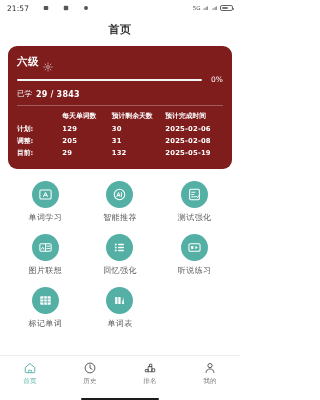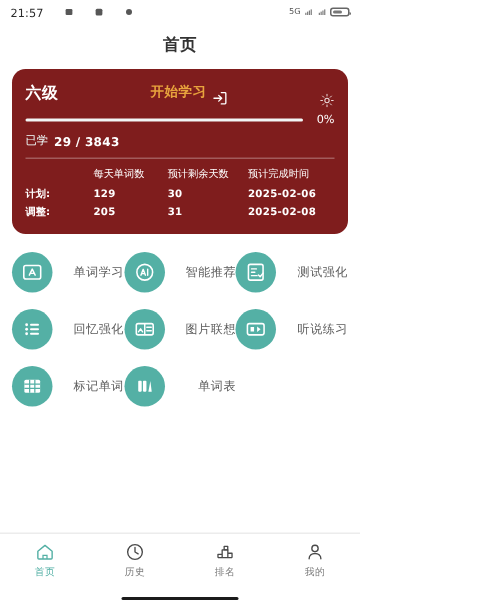--- a/index.html
+++ b/index.html
@@ -111,37 +111,37 @@
     height:1px; background:rgba(255,255,255,.28);
     margin:6px 0 4px 0;
   }
 
   
   .tbl { width:100%; border-collapse:collapse; }
   .tbl th, .tbl td {
     font-size:6.8px; color:#eefdfb; text-align:left;
     padding:1.2px 0; font-weight:400; white-space:nowrap;
   }
-  .tbl th { color:#ffffff; font-weight:400; font-size:6.8px; }
+  .tbl th { color:#ffffff; font-weight:700; font-size:6.8px; }
   .tbl .c0 { width:22%; }
   .tbl .c1 { width:24%; }
   .tbl .c2 { width:26%; }
   .tbl .c3 { width:28%; }
   .tbl td.lbl { color:#ffffff; font-weight:700; }
   .tbl td.num { color:#ffffff; font-weight:700; letter-spacing:.2px; }
 
   
   .grid {
     margin-top:12px;
     display:grid;
     grid-template-columns:repeat(3,1fr);
     row-gap:11px;
   }
   .cell {
-    display:flex; flex-direction:row; align-items:center; gap:4px;
+    display:flex; flex-direction:column; align-items:center; gap:4px;
     cursor:pointer;
     justify-content:space-between;
   }
   .cell-ic {
     width:27px; height:27px; border-radius:50%;
     background:#54b0a5;
     display:flex; align-items:center; justify-content:center;
   }
   .cell-ic svg { width:15px; height:15px; }
   .cell-lb {
@@ -221,29 +221,20 @@
     <span class="header-title">首页</span>
   </div>
 
   <div class="body">
 
     <div class="card">
 
       <div class="card-top">
         <span class="card-level">六级</span>
 
-        <span class="start-wrap">
-          <span class="start-label">开始学习</span>
-          <span class="enter-icon">
-            <svg viewBox="0 0 16 16">
-              <path d="M9.5 2.5h3.6a.8.8 0 0 1 .8.8v9.4a.8.8 0 0 1-.8.8H9.5" fill="none" stroke="#ffffff" stroke-width="1.3" stroke-linecap="round" stroke-linejoin="round"></path>
-              <path d="M2.4 8h7.2M7 5.2 9.9 8 7 10.8" fill="none" stroke="#ffffff" stroke-width="1.3" stroke-linecap="round" stroke-linejoin="round"></path>
-            </svg>
-          </span>
-        </span>
 
         <span class="gear-icon">
           <svg viewBox="0 0 16 16">
             <circle cx="8" cy="8" r="2.3" fill="none" stroke="#ffffff" stroke-width="1.1"></circle>
             <path d="M8 1.4v1.8M8 12.8v1.8M1.4 8h1.8M12.8 8h1.8M3.3 3.3l1.3 1.3M11.4 11.4l1.3 1.3M12.7 3.3l-1.3 1.3M4.6 11.4l-1.3 1.3" stroke="#ffffff" stroke-width="1.05" stroke-linecap="round"></path>
           </svg>
         </span>
       </div>
 
       <div class="prog-row">
@@ -275,20 +266,26 @@
             <td class="num">129</td>
             <td class="num">30</td>
             <td class="num">2025-02-06</td>
           </tr>
           <tr>
             <td class="lbl">调整:</td>
             <td class="num">205</td>
             <td class="num">31</td>
             <td class="num">2025-02-08</td>
           </tr>
+          <tr>
+            <td class="lbl">目前:</td>
+            <td class="num">29</td>
+            <td class="num">132</td>
+            <td class="num">2025-05-19</td>
+          </tr>
         </tbody>
       </table>
     </div>
 
     <div class="grid">
 
       <div class="cell">
         <span class="cell-ic">
           <svg viewBox="0 0 20 20">
             <rect x="2.5" y="4" width="15" height="12" rx="1.8" fill="none" stroke="#ffffff" stroke-width="1.4"></rect>
@@ -310,51 +307,51 @@
 
       <div class="cell">
         <span class="cell-ic">
           <svg viewBox="0 0 20 20">
             <rect x="3.5" y="3" width="13" height="14" rx="1.6" fill="none" stroke="#ffffff" stroke-width="1.4"></rect>
             <path d="M6.2 7h4.4M6.2 10h3M6.2 13h5" stroke="#ffffff" stroke-width="1.25" stroke-linecap="round"></path>
             <path d="M12.4 12.4l1.5 1.6 2.6-3.2" fill="none" stroke="#ffffff" stroke-width="1.3" stroke-linecap="round" stroke-linejoin="round"></path>
           </svg>
         </span>
         <span class="cell-lb">测试强化</span>
+      </div>
+
+      <div class="cell">
+        <span class="cell-ic">
+          <svg viewBox="0 0 20 20">
+            <rect x="2.5" y="5" width="15" height="10" rx="1.6" fill="none" stroke="#ffffff" stroke-width="1.4"></rect>
+            <path d="M10 5v10" stroke="#ffffff" stroke-width="1.3"></path>
+            <path d="M4.4 12.3 6.3 9.6l1.8 2.7" fill="none" stroke="#ffffff" stroke-width="1.25" stroke-linecap="round" stroke-linejoin="round"></path>
+            <path d="M11.8 8.2h4M11.8 11.4h4" stroke="#ffffff" stroke-width="1.25" stroke-linecap="round"></path>
+          </svg>
+        </span>
+        <span class="cell-lb">图片联想</span>
       </div>
 
       <div class="cell">
         <span class="cell-ic">
           <svg viewBox="0 0 20 20">
             <circle cx="5" cy="6" r="1.25" fill="#ffffff"></circle>
               <rect x="8" y="5.1" width="8" height="1.8" rx=".9" fill="#ffffff"></rect>
             <circle cx="5" cy="10" r="1.25" fill="#ffffff"></circle>
               <rect x="8" y="9.1" width="8" height="1.8" rx=".9" fill="#ffffff"></rect>
             <circle cx="5" cy="14" r="1.25" fill="#ffffff"></circle>
               <rect x="8" y="13.1" width="8" height="1.8" rx=".9" fill="#ffffff"></rect>
           </svg>
         </span>
         <span class="cell-lb">回忆强化</span>
       </div>
 
       <div class="cell">
         <span class="cell-ic">
           <svg viewBox="0 0 20 20">
-            <rect x="2.5" y="5" width="15" height="10" rx="1.6" fill="none" stroke="#ffffff" stroke-width="1.4"></rect>
-            <path d="M10 5v10" stroke="#ffffff" stroke-width="1.3"></path>
-            <path d="M4.4 12.3 6.3 9.6l1.8 2.7" fill="none" stroke="#ffffff" stroke-width="1.25" stroke-linecap="round" stroke-linejoin="round"></path>
-            <path d="M11.8 8.2h4M11.8 11.4h4" stroke="#ffffff" stroke-width="1.25" stroke-linecap="round"></path>
-          </svg>
-        </span>
-        <span class="cell-lb">图片联想</span>
-      </div>
-
-      <div class="cell">
-        <span class="cell-ic">
-          <svg viewBox="0 0 20 20">
             <rect x="2.6" y="5" width="14.8" height="10" rx="1.8" fill="none" stroke="#ffffff" stroke-width="1.4"></rect>
             <path d="M5.4 8.1h3.1v3.8H5.4z" fill="#ffffff"></path>
             <path d="M11.2 7.6v4.8l3.1-2.4z" fill="#ffffff"></path>
           </svg>
         </span>
         <span class="cell-lb">听说练习</span>
       </div>
 
       <div class="cell">
         <span class="cell-ic">

